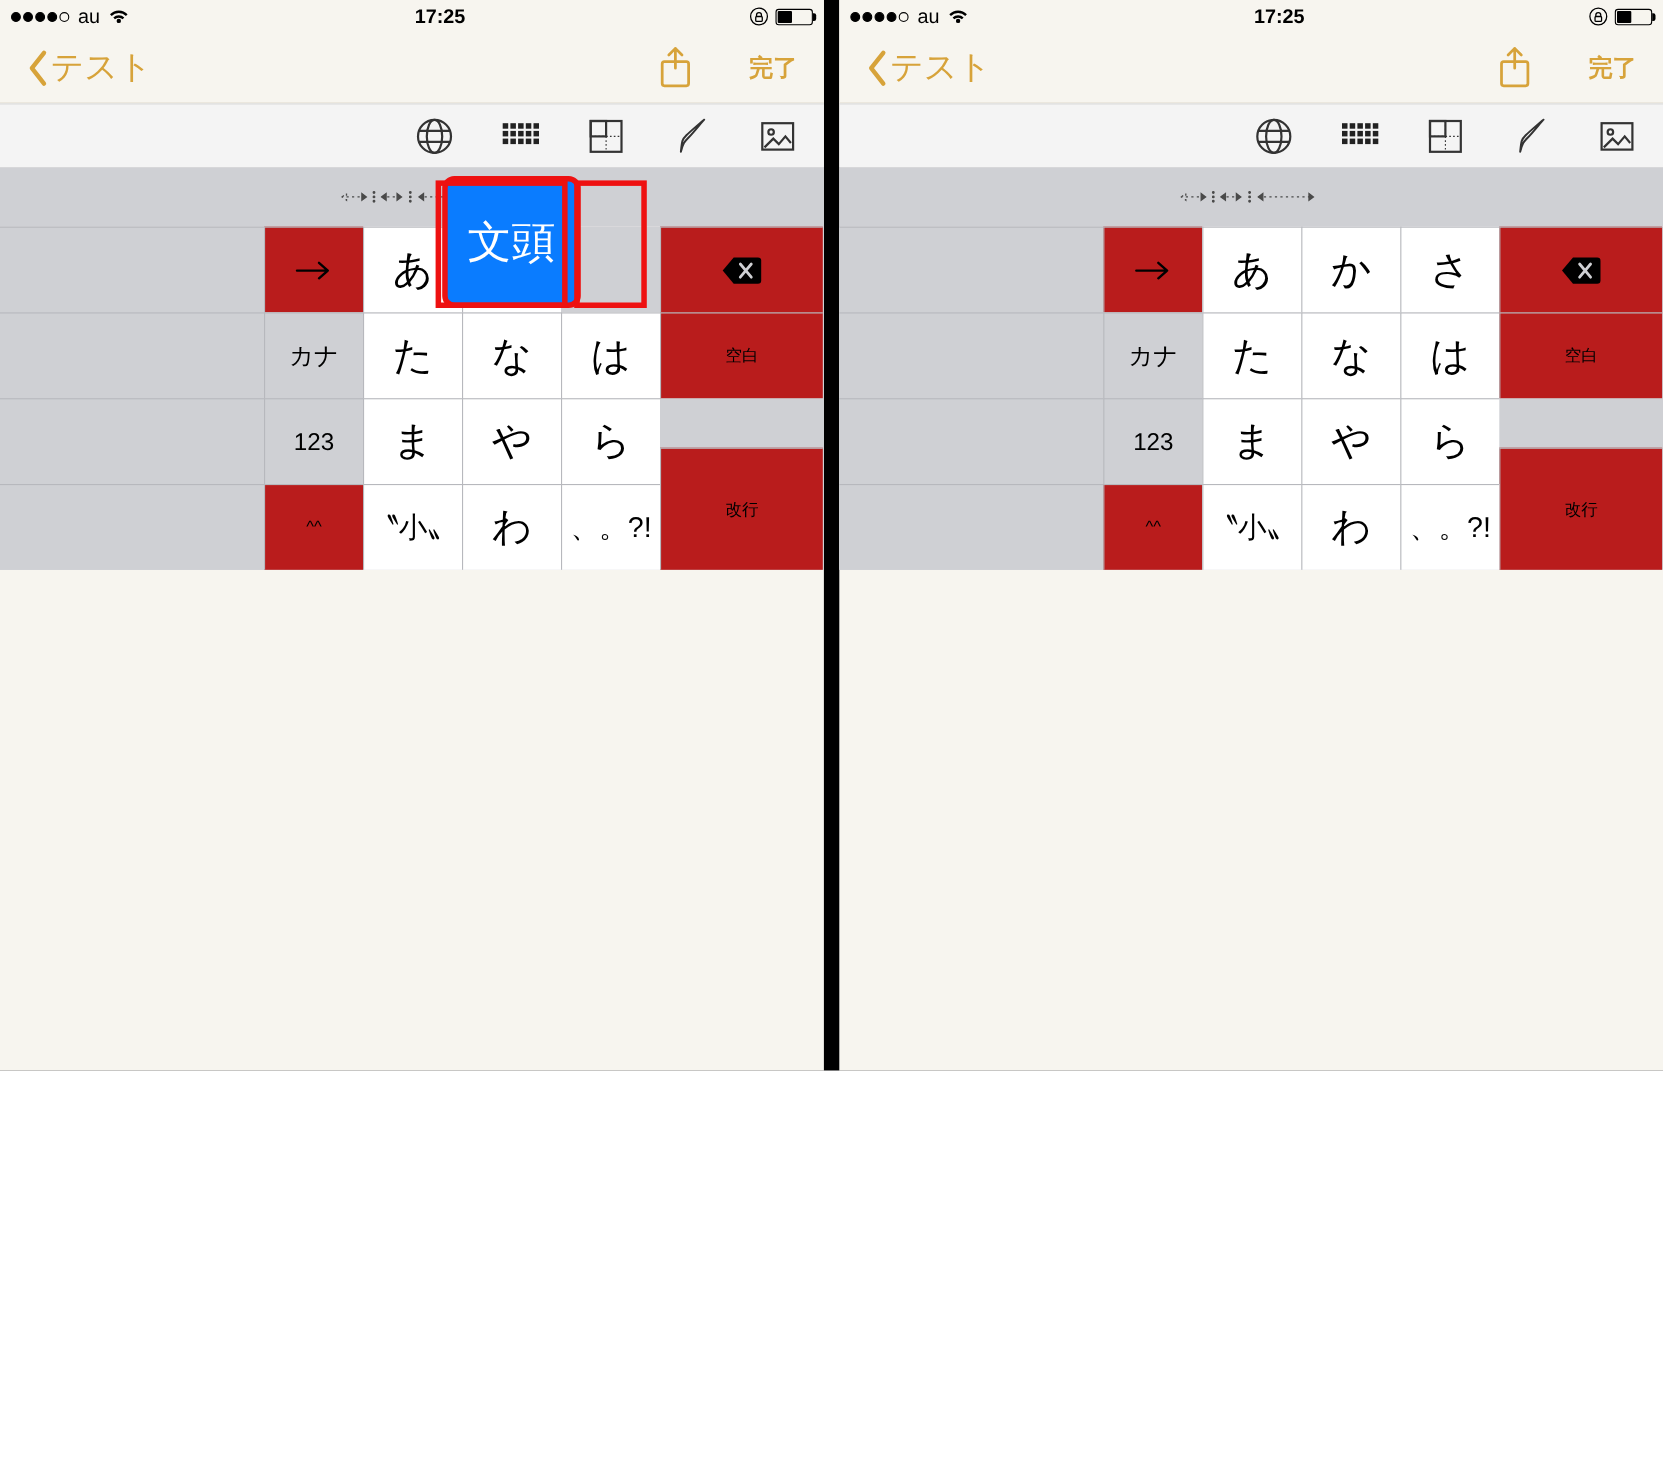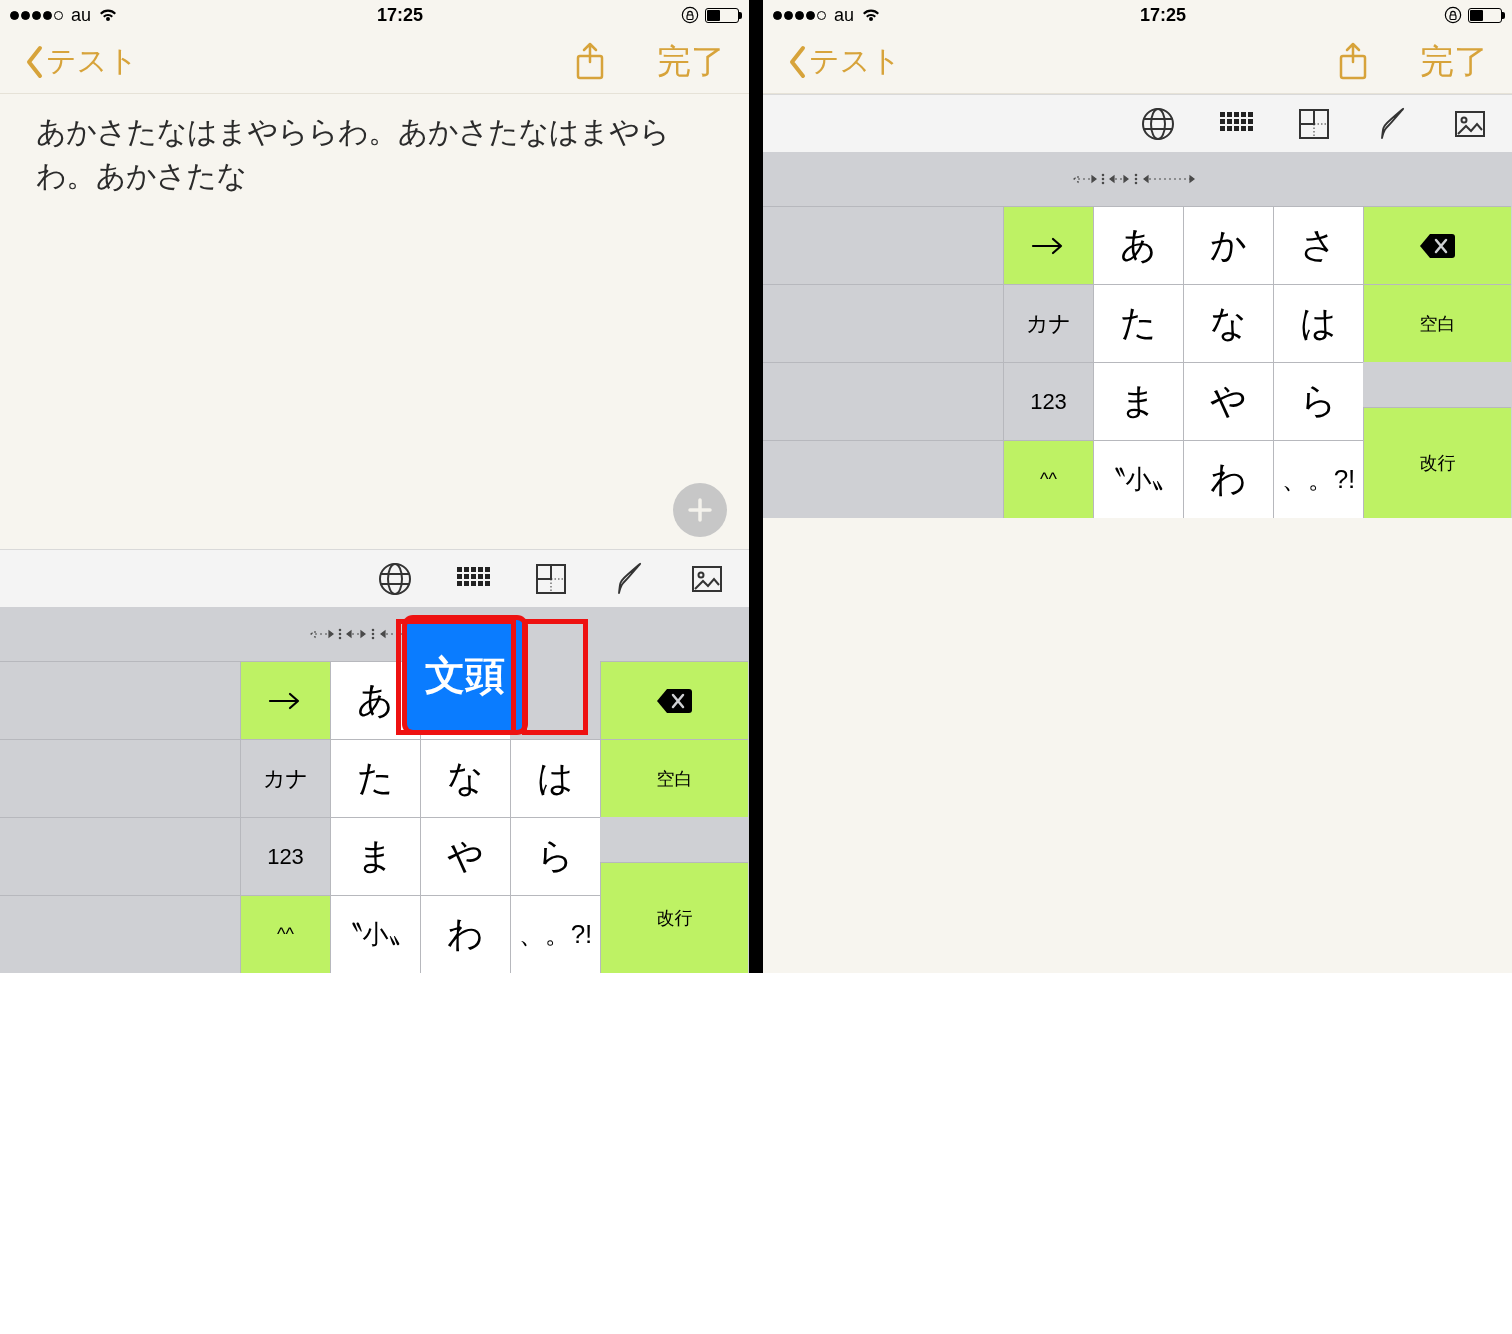--- a/index.html
+++ b/index.html
@@ -21,21 +21,21 @@
   .batt { width: 34px; height: 15px; border: 1.5px solid #000; border-radius: 3px; position: relative; }
   .batt::after { content: ""; position: absolute; right: -4px; top: 3px; width: 3px; height: 7px; background: #000; border-radius: 0 2px 2px 0; }
   .batt .fill { position: absolute; left: 1px; top: 1px; bottom: 1px; width: 40%; background: #000; border-radius: 1px; }
 
   
   .nav { height: 64px; display: flex; align-items: center; padding: 0 24px; background: #f7f5ef; border-bottom: 1px solid #e6e2d7; }
   .nav-left { display: flex; align-items: center; color: #d7a33a; font-size: 30px; cursor: pointer; }
   .chev { width: 22px; height: 34px; }
   .nav-sp { flex: 1; }
   .share-icon { width: 34px; height: 40px; margin-right: 30px; cursor: pointer; }
-  .done { color: #d7a33a; font-size: 34px; font-weight: 400; cursor: pointer; margin-left: 20px; }
+  .done { color: #d7a33a; font-size: 22px; font-weight: 700; cursor: pointer; margin-left: 20px; }
 
   
   .note { flex: 1; padding: 16px 36px; font-size: 30px; color: #2b2b2b; line-height: 1.45; position: relative; letter-spacing: -0.5px; }
   .caret { display: inline-block; width: 3px; height: 34px; background: #e2a73a; vertical-align: -4px; margin-left: 1px; }
 
   .plus-btn { position: absolute; right: 22px; bottom: 12px; width: 54px; height: 54px; border-radius: 50%; background: #c7c7c7; display: flex; align-items: center; justify-content: center; cursor: pointer; }
   .plus-btn svg { width: 28px; height: 28px; }
 
   
   .toolbar { height: 58px; background: #f4f4f4; border-top: 1px solid #d9d9d9; display: flex; align-items: center; justify-content: flex-end; gap: 38px; padding-right: 22px; }
@@ -46,29 +46,29 @@
   .grow { height: 54px; background: #cfd0d4; display: flex; align-items: center; justify-content: center; }
   .grow svg { height: 20px; }
 
   
   .kbd { background: #cfd0d4; padding-bottom: 0; position: relative; flex-shrink: 0; }
 
   
   .kb { display: grid; grid-template-columns: 240px 90px 90px 90px 90px 148px; grid-auto-rows: 78px; width: 748px; }
   .kb { width: 100%; }
   .k { border-top: 1px solid #b7b8bd; border-left: 1px solid #b7b8bd; display: flex; align-items: center; justify-content: center; background: #fff; font-size: 36px; cursor: pointer; position: relative; }
-  .k.side { background: #bef264; font-size: 18px; color: #000; }
+  .k.side { background: #b91c1c; font-size: 15px; color: #000; }
   .k.del svg { width: 40px; height: 30px; }
   .k.span2 { grid-row: span 2; margin-top: 45px; }
   .k.arrow svg { width: 40px; height: 22px; }
   .k.leftpad { border-left: none; background: #cfd0d4; }
   .k.lefttool { background: #cfd0d4; font-size: 22px; }
 
   
-  .popup { position: absolute; width: 116px; height: 110px; background: #0a7cff; top: -42px; left: -14px; display: flex; align-items: center; justify-content: center; border-radius: 6px; box-shadow: 0 0 0 5px #e11; color: #fff; font-size: 40px; font-weight: 700; z-index: 5; }
+  .popup { position: absolute; width: 116px; height: 110px; background: #0a7cff; top: -42px; left: -14px; display: flex; align-items: center; justify-content: center; border-radius: 6px; box-shadow: 0 0 0 5px #e11; color: #fff; font-size: 40px; font-weight: 400; z-index: 5; }
   .hl-rect { position: absolute; border: 5px solid #e11; pointer-events: none; z-index: 6; }
 
   .kaomoji { font-size: 26px; }
   .sym { font-size: 26px; }
 
 </style>
 </head>
 <body>
 
 <div class="wrap">
@@ -107,28 +107,20 @@
         <span>テスト</span>
       </div>
       <div class="nav-sp"></div>
       <svg class="share-icon" viewBox="0 0 34 40">
           <path d="M17 2v18M11 8l6-6 6 6" stroke="#d7a33a" stroke-width="2.5" fill="none" stroke-linecap="round" stroke-linejoin="round"></path>
           <rect x="5" y="14" width="24" height="22" rx="2" stroke="#d7a33a" stroke-width="2.5" fill="none"></rect>
         </svg>
       <span class="done">完了</span>
     </div>
 
-    <div class="note">
-      <span>あかさたなはまやららわ。あかさたなはまやらわ。あかさたな</span>
-      <div class="plus-btn">
-        <svg viewBox="0 0 28 28">
-            <path d="M14 4v20M4 14h20" stroke="#f4f2ec" stroke-width="3.5" stroke-linecap="round"></path>
-          </svg>
-      </div>
-    </div>
 
     <div class="toolbar">
       <div class="ico">
           <svg viewBox="0 0 36 36">
             <circle cx="18" cy="18" r="15" stroke="#333" stroke-width="2" fill="none"></circle>
             <ellipse cx="18" cy="18" rx="7" ry="15" stroke="#333" stroke-width="2" fill="none"></ellipse>
             <path d="M4 13h28M4 23h28" stroke="#333" stroke-width="2"></path>
           </svg>
         </div>
       <div class="ico">

